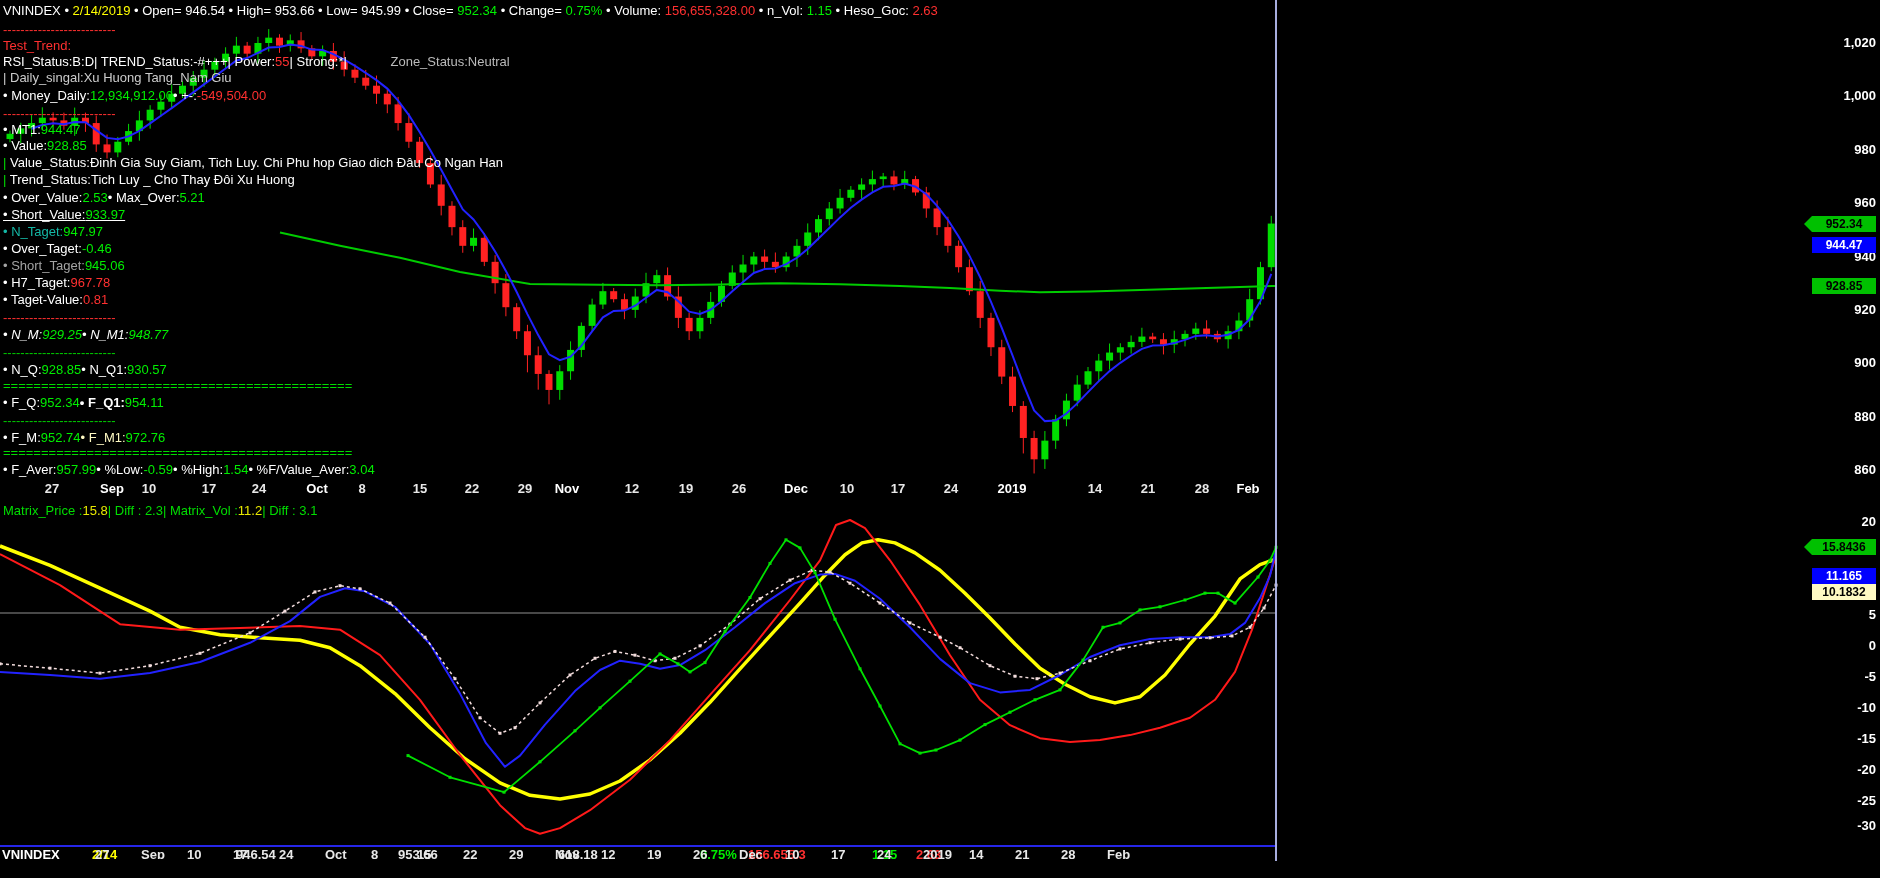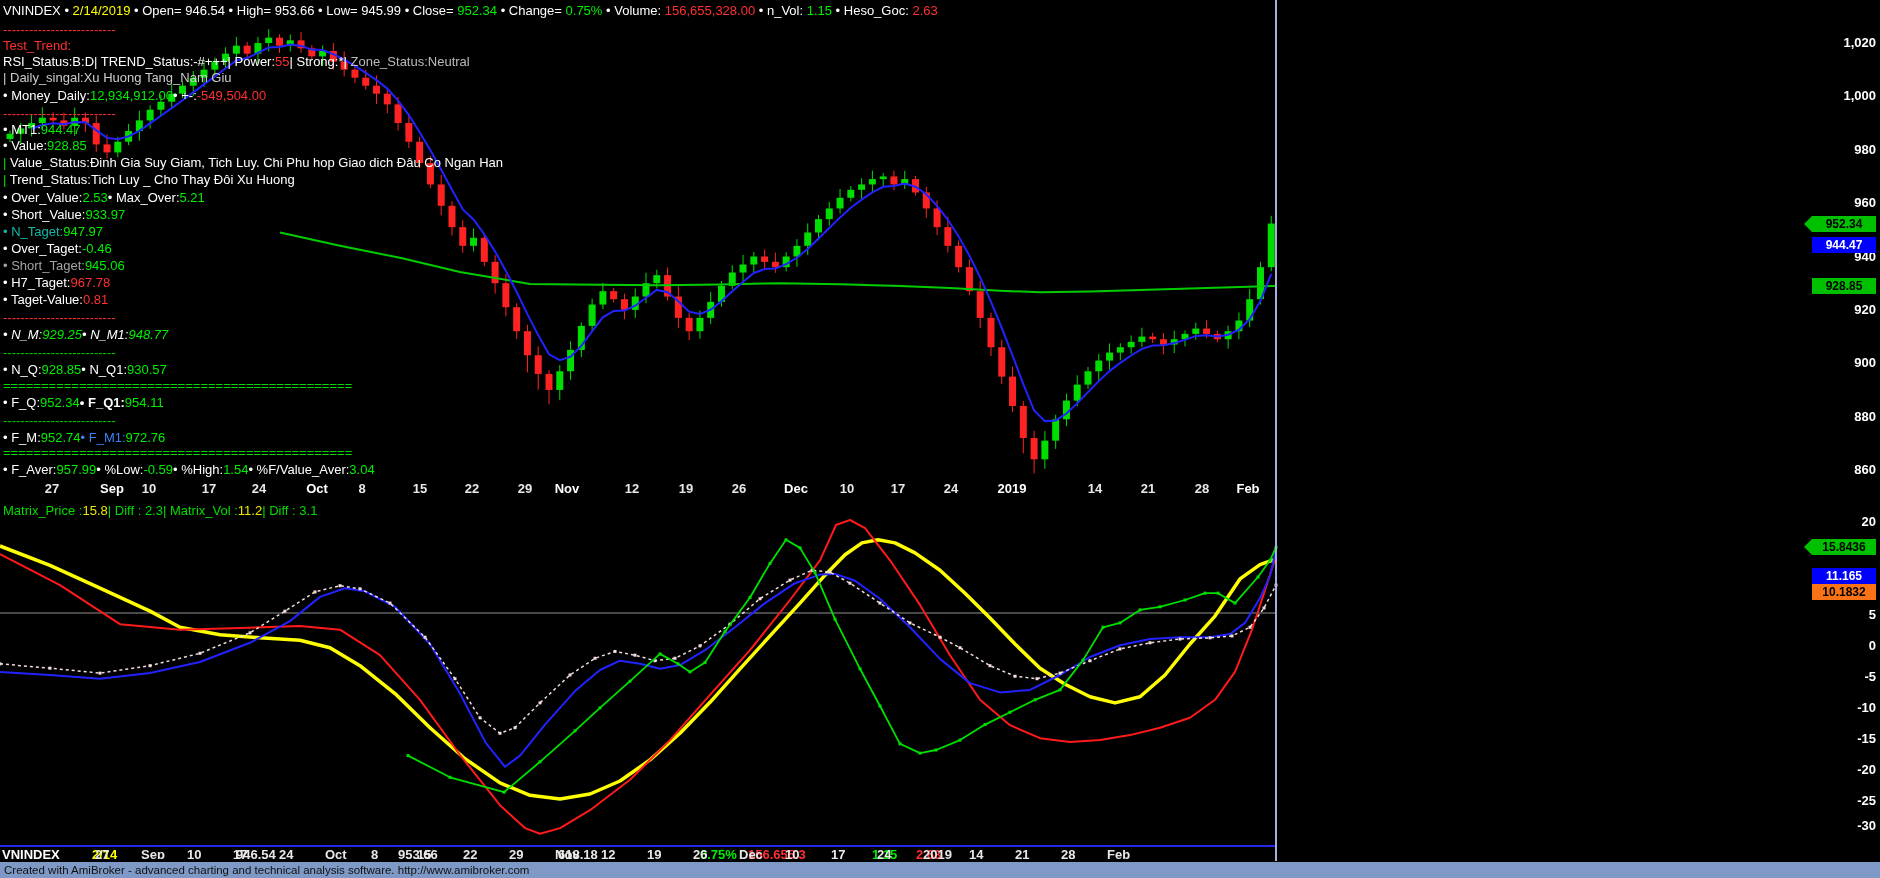--- a/index.html
+++ b/index.html
@@ -357,43 +357,43 @@
       <rect x="1216.5" y="91.65999999999997" width="3" height="3" fill="#00e000"></rect>
       <rect x="1233.5" y="101.58000000000004" width="3" height="3" fill="#00e000"></rect>
       <rect x="1256.5" y="75.53999999999996" width="3" height="3" fill="#00e000"></rect>
       <rect x="1268.5" y="58.799999999999955" width="3" height="3" fill="#00e000"></rect>
       <rect x="1274.5" y="45.77999999999997" width="3" height="3" fill="#00e000"></rect>
     </svg>
   <div class="line" id="title-line" style="top:3px"><span style="color: rgb(255, 255, 255);">VNINDEX • </span><span style="color: rgb(255, 255, 0);">2/14/2019</span><span style="color: rgb(255, 255, 255);"> • Open= 946.54 • High= 953.66 • Low= 945.99 • Close= </span><span style="color: rgb(0, 238, 0);">952.34</span><span style="color: rgb(255, 255, 255);"> • Change= </span><span style="color: rgb(0, 238, 0);">0.75%</span><span style="color: rgb(255, 255, 255);"> • Volume: </span><span style="color: rgb(255, 48, 48);">156,655,328.00</span><span style="color: rgb(255, 255, 255);"> • n_Vol: </span><span style="color: rgb(0, 238, 0);">1.15</span><span style="color: rgb(255, 255, 255);"> • Heso_Goc: </span><span style="color: rgb(255, 48, 48);">2.63</span></div>
   <div id="info-block">
       <div class="line" style="top: 22px;"><span style="color: rgb(255, 48, 48);">--------------------------</span></div>
       <div class="line" style="top: 38px;"><span style="color: rgb(255, 48, 48);">Test_Trend:</span></div>
-      <div class="line" style="top: 54px;"><span style="color: rgb(255, 255, 255);">RSI_Status:B:D| TREND_Status:-#+++| Power:</span><span style="color: rgb(255, 48, 48);">55</span><span style="color: rgb(255, 255, 255);">| Strong:*| </span><span style="color: rgb(187, 187, 187);">Zone_Status:Neutral</span></div>
+      <div class="line" style="top: 54px;"><span style="color: rgb(255, 255, 255);">RSI_Status:B:D| TREND_Status:-#+++| Power:</span><span style="color: rgb(255, 48, 48);">55</span><span style="color: rgb(255, 255, 255);">| Strong:*| </span><span style="color: rgb(187, 187, 187); margin-left: 40px;">Zone_Status:Neutral</span></div>
       <div class="line" style="top: 70px;"><span style="color: rgb(204, 204, 204);">| Daily_singal:Xu Huong Tang_Nam Giu</span></div>
       <div class="line" style="top: 88px;"><span style="color: rgb(255, 255, 255);">• Money_Daily:</span><span style="color: rgb(0, 238, 0);">12,934,912.00</span><span style="color: rgb(255, 255, 255);">• +-:</span><span style="color: rgb(255, 48, 48);">-549,504.00</span></div>
       <div class="line" style="top: 106px;"><span style="color: rgb(255, 48, 48);">--------------------------</span></div>
       <div class="line" style="top: 122px;"><span style="color: rgb(255, 255, 255);">• MT1:</span><span style="color: rgb(0, 238, 0);">944.47</span></div>
       <div class="line" style="top: 138px;"><span style="color: rgb(255, 255, 255);">• Value:</span><span style="color: rgb(0, 238, 0);">928.85</span></div>
       <div class="line" style="top: 155px;"><span style="color: rgb(0, 221, 0);">| </span><span style="color: rgb(255, 255, 255);">Value_Status:Đinh Gia Suy Giam, Tich Luy. Chi Phu hop Giao dich Đâu Co Ngan Han</span></div>
       <div class="line" style="top: 172px;"><span style="color: rgb(0, 221, 0);">| </span><span style="color: rgb(255, 255, 255);">Trend_Status:Tich Luy _ Cho Thay Đôi Xu Huong</span></div>
       <div class="line" style="top: 190px;"><span style="color: rgb(255, 255, 255);">• Over_Value:</span><span style="color: rgb(0, 238, 0);">2.53</span><span style="color: rgb(255, 255, 255);">• Max_Over:</span><span style="color: rgb(0, 238, 0);">5.21</span></div>
-      <div class="line" style="top: 207px;"><span style="color: rgb(255, 255, 255);">• Short_Value:</span><span style="color: rgb(0, 238, 0);">933.97</span></div>
+      <div class="line" style="top: 207px; text-decoration: underline;"><span style="color: rgb(255, 255, 255);">• Short_Value:</span><span style="color: rgb(0, 238, 0);">933.97</span></div>
       <div class="line" style="top: 224px;"><span style="color: #14b8a6;">• N_Taget:</span><span style="color: rgb(0, 238, 0);">947.97</span></div>
       <div class="line" style="top: 241px;"><span style="color: rgb(255, 255, 255);">• Over_Taget:</span><span style="color: rgb(0, 238, 0);">-0.46</span></div>
       <div class="line" style="top: 258px;"><span style="color: #a3a3a3;">• Short_Taget:</span><span style="color: rgb(0, 238, 0);">945.06</span></div>
       <div class="line" style="top: 275px;"><span style="color: rgb(255, 255, 255);">• H7_Taget:</span><span style="color: rgb(255, 48, 48);">967.78</span></div>
       <div class="line" style="top: 292px;"><span style="color: rgb(255, 255, 255);">• Taget-Value:</span><span style="color: rgb(255, 48, 48);">0.81</span></div>
       <div class="line" style="top: 310px;"><span style="color: rgb(255, 48, 48);">--------------------------</span></div>
       <div class="line" style="top: 327px; font-style: italic;"><span style="color: rgb(255, 255, 255);">• N_M:</span><span style="color: rgb(0, 238, 0);">929.25</span><span style="color: rgb(255, 255, 255);">• N_M1:</span><span style="color: rgb(0, 238, 0);">948.77</span></div>
       <div class="line" style="top: 345px;"><span style="color: rgb(0, 204, 0);">--------------------------</span></div>
       <div class="line" style="top: 362px;"><span style="color: rgb(255, 255, 255);">• N_Q:</span><span style="color: rgb(0, 238, 0);">928.85</span><span style="color: rgb(255, 255, 255);">• N_Q1:</span><span style="color: rgb(0, 238, 0);">930.57</span></div>
       <div class="line" style="top: 378px;"><span style="color: rgb(0, 221, 0);">==============================================</span></div>
       <div class="line" style="top: 395px;"><span style="color: rgb(255, 255, 255);">• F_Q:</span><span style="color: rgb(0, 238, 0);">952.34</span><span style="color: rgb(255, 255, 255); font-weight: bold;">• F_Q1:</span><span style="color: rgb(0, 238, 0);">954.11</span></div>
       <div class="line" style="top: 413px;"><span style="color: rgb(0, 204, 0);">--------------------------</span></div>
-      <div class="line" style="top: 430px;"><span style="color: rgb(255, 255, 255);">• F_M:</span><span style="color: rgb(0, 238, 0);">952.74</span><span style="color: #3b82f6;">• F_M1:</span><span style="color: rgb(0, 238, 0);">972.76</span></div>
+      <div class="line" style="top: 430px;"><span style="color: rgb(255, 255, 255);">• F_M:</span><span style="color: rgb(0, 238, 0);">952.74</span><span style="color: #fef9c3;">• F_M1:</span><span style="color: rgb(0, 238, 0);">972.76</span></div>
       <div class="line" style="top: 445px;"><span style="color: rgb(0, 221, 0);">==============================================</span></div>
       <div class="line" style="top: 462px;"><span style="color: rgb(255, 255, 255);">• F_Aver:</span><span style="color: rgb(0, 238, 0);">957.99</span><span style="color: rgb(255, 255, 255);">• %Low:</span><span style="color: rgb(0, 238, 0);">-0.59</span><span style="color: rgb(255, 255, 255);">• %High:</span><span style="color: rgb(0, 238, 0);">1.54</span><span style="color: rgb(255, 255, 255);">• %F/Value_Aver:</span><span style="color: rgb(0, 238, 0);">3.04</span></div>
     </div>
   <div id="axis1">
       <div class="tick" style="top: 35px;">1,020</div>
       <div class="tick" style="top: 88.375px;">1,000</div>
       <div class="tick" style="top: 141.75px;">980</div>
       <div class="tick" style="top: 195.125px;">960</div>
       <div class="tick" style="top: 248.5px;">940</div>
       <div class="tick" style="top: 301.875px;">920</div>
@@ -439,21 +439,21 @@
       <div class="tick" style="top: 669px;">-5</div>
       <div class="tick" style="top: 700px;">-10</div>
       <div class="tick" style="top: 731px;">-15</div>
       <div class="tick" style="top: 762px;">-20</div>
       <div class="tick" style="top: 793px;">-25</div>
       <div class="tick" style="top: 818px;">-30</div>
     </div>
   <div id="badges2">
       <div class="badge" style="top: 539px; background: rgb(0, 192, 0); color: rgb(0, 0, 0);">15.8436<div class="arrow" style="border-right: 8px solid rgb(0, 192, 0);"></div></div>
       <div class="badge" style="top: 568px; background: rgb(0, 0, 255); color: rgb(255, 255, 255);">11.165</div>
-      <div class="badge" style="top: 584px; background: #f97316; color: rgb(0, 0, 0);">10.1832</div>
+      <div class="badge" style="top: 584px; background: #fef9c3; color: rgb(0, 0, 0);">10.1832</div>
     </div>
   <div id="bluebottom" style="width: 1277px;"></div>
   <div id="ghost">
       <span style="left: 2px; color: rgb(255, 255, 255);">VNINDEX</span>
       <span style="left: 92px; color: rgb(255, 255, 0);">2/14</span>
       <span style="left: 236px; color: rgb(232, 232, 232);">946.54</span>
       <span style="left: 398px; color: rgb(232, 232, 232);">953.66</span>
       <span style="left: 558px; color: rgb(232, 232, 232);">618.18</span>
       <span style="left: 700px; color: rgb(0, 238, 0);">0.75%</span>
       <span style="left: 748px; color: rgb(255, 48, 48);">156,655,3</span>
@@ -477,14 +477,13 @@
       <span style="left: 785px; color: rgb(232, 232, 232);">10</span>
       <span style="left: 831px; color: rgb(232, 232, 232);">17</span>
       <span style="left: 877px; color: rgb(232, 232, 232);">24</span>
       <span style="left: 923px; color: rgb(232, 232, 232);">2019</span>
       <span style="left: 969px; color: rgb(232, 232, 232);">14</span>
       <span style="left: 1015px; color: rgb(232, 232, 232);">21</span>
       <span style="left: 1061px; color: rgb(232, 232, 232);">28</span>
       <span style="left: 1107px; color: rgb(232, 232, 232);">Feb</span>
     </div>
   <div id="cursor" style="left: 1275px;"></div>
-  <div id="statusbar" style="background: rgb(126, 153, 198);"><span>Created with AmiBroker - advanced charting and technical analysis software. http://www.amibroker.com</span></div>
 </div>
 
 </body></html>

